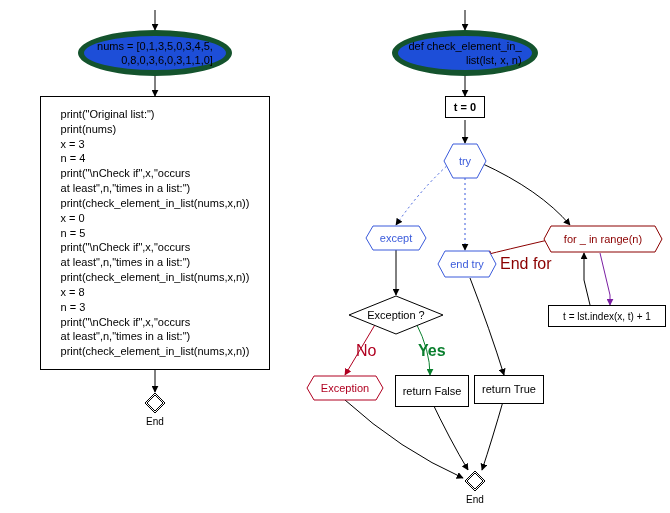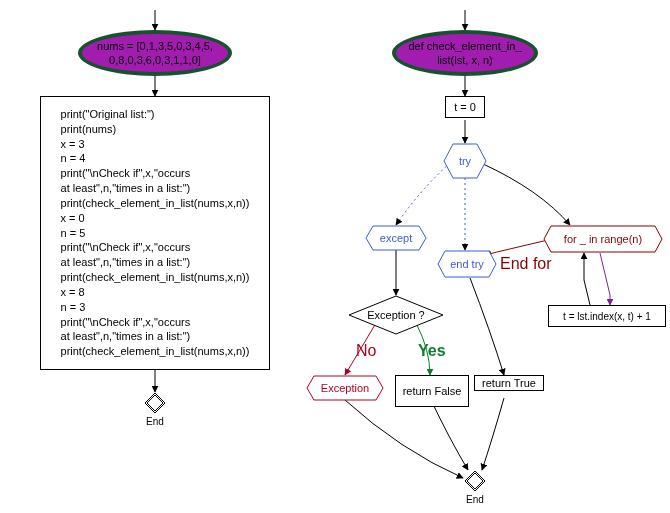--- a/index.html
+++ b/index.html
@@ -17,24 +17,25 @@
     position: absolute;
     box-sizing: border-box;
     text-align: center;
     display: flex;
     align-items: center;
     justify-content: center;
     line-height: 1.3;
     white-space: pre-wrap;
   }
   .ellipse {
-    border: 4px solid #14532d;
+    border: 6px solid #14532d;
     border-radius: 50%;
-    background: #a21caf;
+    background: #1d4ed8;
     padding: 6px 10px;
+    text-align: right;
   }
   .rect {
     border: 1px solid #000;
     background: #fff;
     padding: 2px 6px;
   }
   .code-rect {
     border: 1px solid #000;
     background: #fff;
     text-align: left;
@@ -156,21 +157,21 @@
 
 <svg class="diamond" style="left:144px; top:392px;" width="22" height="22">
   <polygon points="11,1 21,11 11,21 1,11" fill="#fff" stroke="#000"></polygon>
   <polygon points="11,3 19,11 11,19 3,11" fill="#fff" stroke="#000"></polygon>
 </svg>
 <div class="svg-text" style="left:144px; top:414px; width:22px; height:14px; font-size:10px;">End</div>
 
 <div class="node ellipse" style="left:392px; top:30px; width:146px; height:46px;">def check_element_in_
 list(lst, x, n)</div>
 
-<div class="node rect" style="left:445px; top:96px; width:40px; height:22px;">t = 0</div>
+<div class="node rect" style="left:445px; top:96px; width:40px; height:22px;font-weight:bold;">t = 0</div>
 
 <svg class="hex" style="left:443px; top:143px;" width="44" height="36">
   <polygon points="10,1 34,1 43,18 34,35 10,35 1,18" fill="#fff" stroke="#3b5bdb"></polygon>
 </svg>
 <div class="svg-text" style="left:443px; top:143px; width:44px; height:36px; color:#3b5bdb;">try</div>
 
 <svg class="hex" style="left:365px; top:225px;" width="62" height="26">
   <polygon points="8,1 54,1 61,13 54,25 8,25 1,13" fill="#fff" stroke="#3b5bdb"></polygon>
 </svg>
 <div class="svg-text" style="left:365px; top:225px; width:62px; height:26px; color:#3b5bdb;">except</div>
@@ -192,21 +193,21 @@
 </svg>
 <div class="svg-text" style="left:348px; top:295px; width:96px; height:40px;">Exception ?</div>
 
 <svg class="hex" style="left:306px; top:375px;" width="78" height="26">
   <polygon points="8,1 70,1 77,13 70,25 8,25 1,13" fill="#fff" stroke="#b00020"></polygon>
 </svg>
 <div class="svg-text red" style="left:306px; top:375px; width:78px; height:26px;text-align:center;">Exception</div>
 
 <div class="node rect" style="left:395px; top:375px; width:74px; height:32px;">return False</div>
 
-<div class="node rect" style="left:474px; top:375px; width:70px; height:16px;">return True</div>
+<div class="node rect" style="left:474px; top:375px; width:70px; height:29px;">return True</div>
 
 <svg class="diamond" style="left:464px; top:470px;" width="22" height="22">
   <polygon points="11,1 21,11 11,21 1,11" fill="#fff" stroke="#000"></polygon>
   <polygon points="11,3 19,11 11,19 3,11" fill="#fff" stroke="#000"></polygon>
 </svg>
 <div class="svg-text" style="left:464px; top:492px; width:22px; height:14px; font-size:10px;">End</div>
 
 <div class="edge-label red" style="left:356px; top:342px;">No</div>
 <div class="edge-label green" style="left:418px; top:342px;font-weight:bold;">Yes</div>
 <div class="edge-label darkred" style="left:500px; top:255px;">End for</div>

